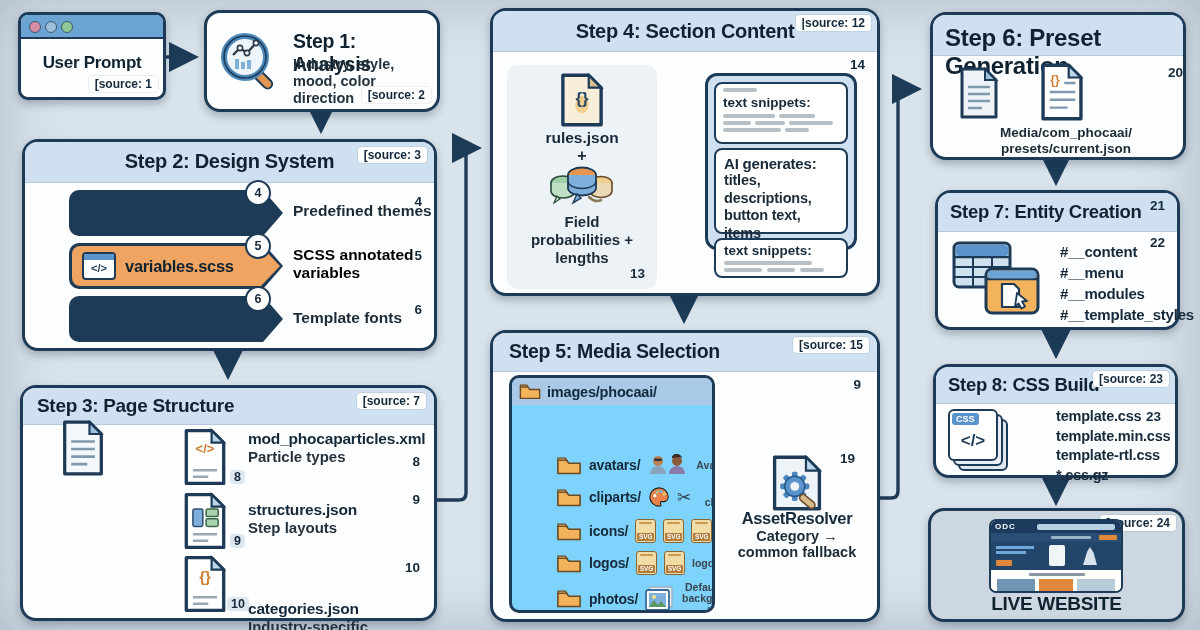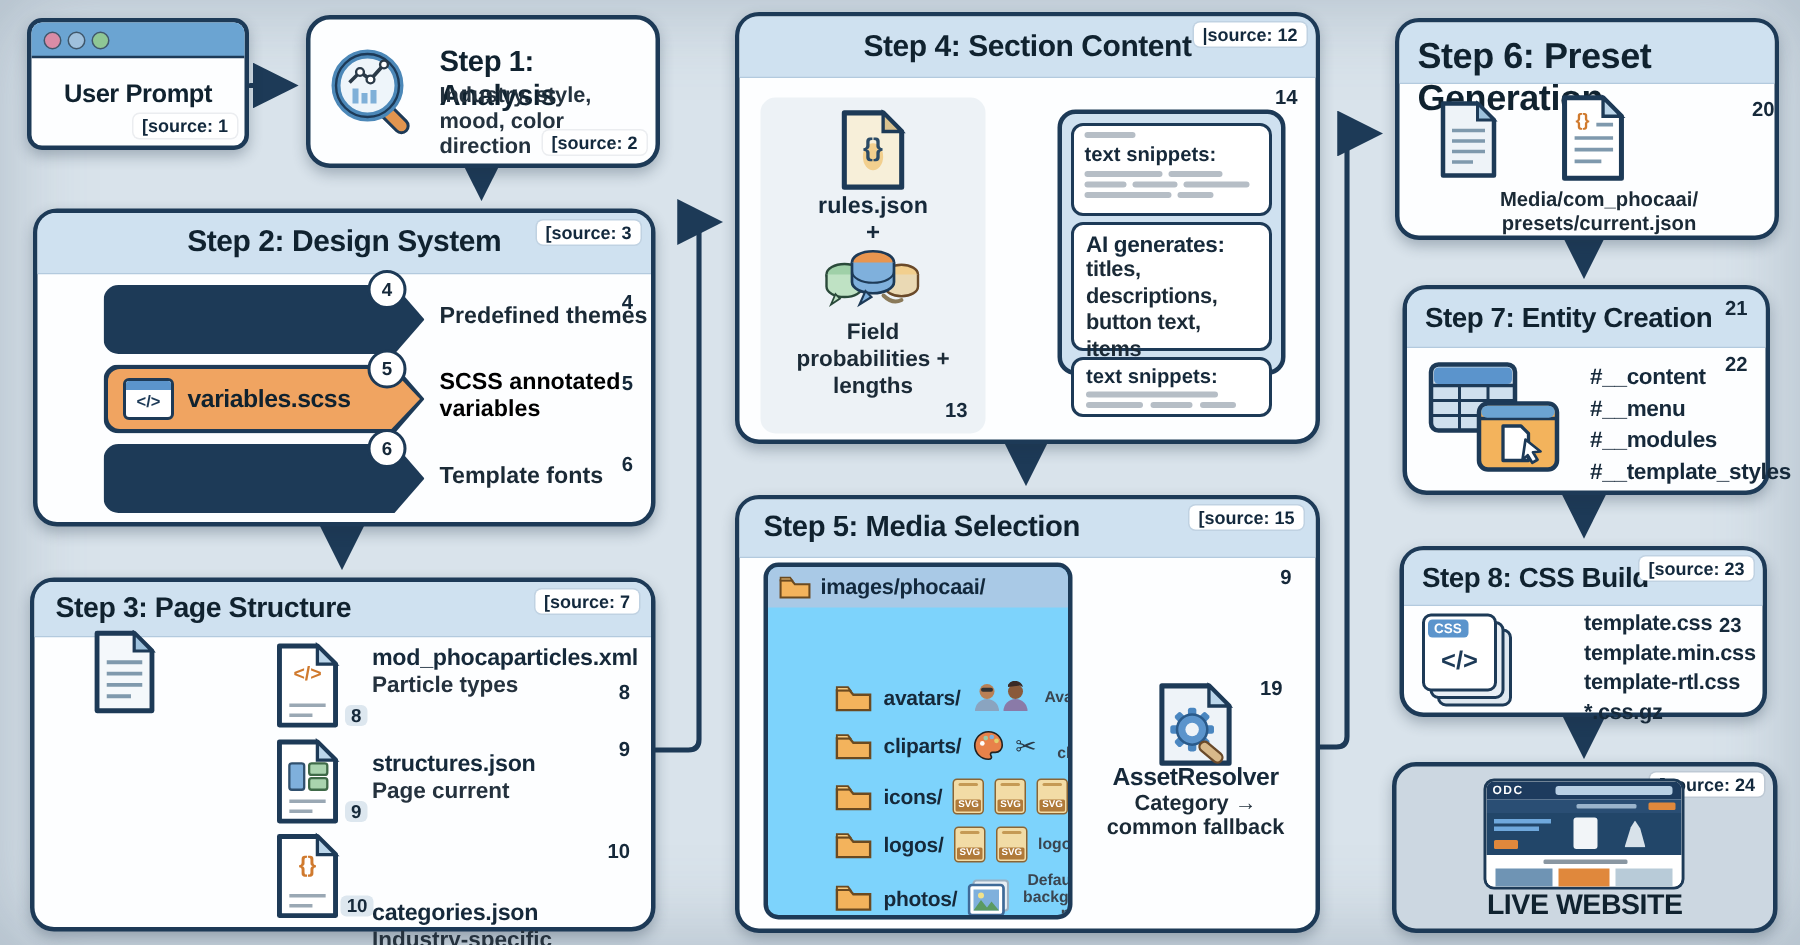--- a/index.html
+++ b/index.html
@@ -190,21 +190,21 @@
       <rect x="21" y="15" width="11" height="7" rx="1.5" fill="#a9d3ae" stroke="#3f6a48" stroke-width="1.4"></rect>
       <rect x="21" y="24" width="11" height="7" rx="1.5" fill="#a9d3ae" stroke="#3f6a48" stroke-width="1.4"></rect>
       <g stroke="#9aa8b4" stroke-width="2.2">
             <path d="M9 38h22 M9 44h14"></path>
           </g>
         </svg>
       <span class="fbadge" style="right:-18px;bottom:2px;">9</span>
     </div>
     <div class="abs" style="left:225px;top:113px;">
       <div style="font-weight:bold;font-size:15.5px;letter-spacing:-.2px;">structures.json</div>
-      <div style="font-size:15px;font-weight:bold;color:#25323e;">Page current</div>
+      <div style="font-size:15px;font-weight:bold;color:#25323e;">Step layouts</div>
     </div>
     <span class="num" style="right:14px;top:104px;">9</span>
 
     <div class="doc" style="left:160px;top:167px;width:44px;height:58px;">
       <svg width="44" height="58" viewBox="0 0 40 52">
           <path d="M3 2 h23 l11 11 v37 h-34 z" fill="#fff" stroke="#1d3a57" stroke-width="3" stroke-linejoin="round"></path>
           <path d="M26 2 l11 11 h-11 z" fill="#bcd6ea" stroke="#1d3a57" stroke-width="2"></path>
           <g stroke="#9aa8b4" stroke-width="2.2">
             <path d="M9 38h22 M9 44h14"></path>
           </g>

